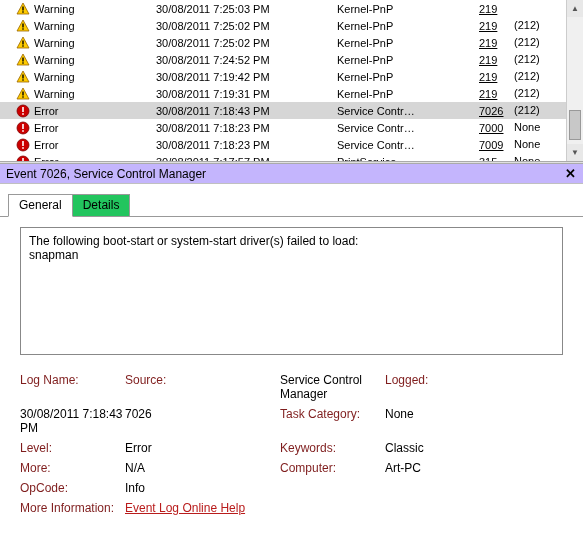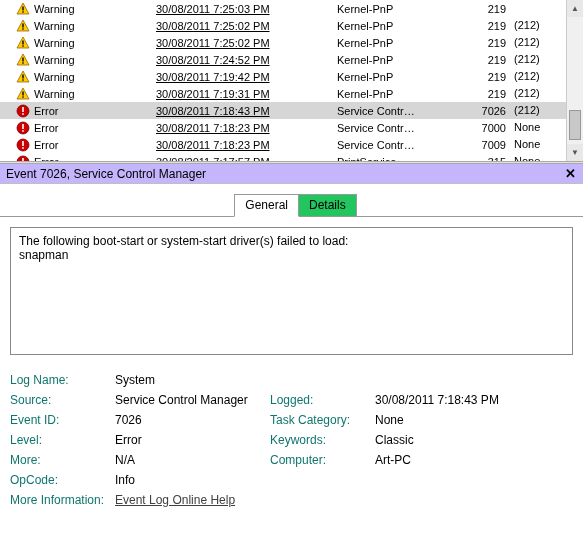--- a/index.html
+++ b/index.html
@@ -3,40 +3,40 @@
 <meta charset="utf-8">
 <style>
 * { box-sizing: border-box; margin: 0; padding: 0; }
 body { font-family: "Segoe UI", Tahoma, sans-serif; font-size: 11px; background: #fff; width: 583px; height: 547px; overflow: hidden; color: #000; }
 .top { height: 161px; position: relative; overflow: hidden; }
 .rows { width: 100%; }
 .row { display: flex; align-items: center; height: 17px; padding-left: 16px; white-space: nowrap; }
 .row.sel { background: #d6d6d6; }
 .ico { width: 14px; height: 14px; margin-right: 4px; display: inline-flex; align-items: center; justify-content: center; flex-shrink: 0; }
 .c-level { width: 122px; }
-.c-date { width: 181px; text-decoration: underline; }
+.c-date { width: 181px; }
 .c-source { width: 142px; }
-.c-id { width: 35px; text-align: right; padding-right: 8px; }
+.c-id { width: 35px; padding-right: 8px; text-decoration: underline; }
 .c-task { flex: 1; margin-top: 32px; }
 .scrollbar { position: absolute; right: 0; top: 0; width: 17px; height: 161px; background: #f0f0f0; border-left: 1px solid #ccc; }
 .sb-btn { height: 17px; background: #e8e8e8; display: flex; align-items: center; justify-content: center; font-size: 8px; color: #555; }
 .sb-thumb { position: absolute; left: 2px; right: 2px; top: 110px; height: 30px; background: #c8c8c8; border: 1px solid #999; }
 .splitter { height: 3px; background: #e0e0e0; border-top: 1px solid #aaa; border-bottom: 1px solid #aaa; }
 .pane-hdr { display: flex; justify-content: space-between; align-items: center; background: #c4b5fd; height: 20px; padding: 0 4px 0 6px; border-bottom: 1px solid #c0c0c0; font-size: 12px; }
 .close { font-weight: bold; font-size: 13px; cursor: pointer; padding: 0 3px; }
-.tabs { display: flex; margin: 10px 0 0 8px; justify-content: center; }
+.tabs { display: flex; margin: 10px 0 0 8px; }
 .tab { padding: 3px 10px 4px; border: 1px solid #999; background: #22c55e; font-size: 12px; cursor: pointer; position: relative; }
 .tab.active { background: #fff; border-bottom: 1px solid #fff; z-index: 2; }
 .tab + .tab { margin-left: -1px; }
 .tabline { border-top: 1px solid #999; margin-top: -1px; }
-.panel { padding: 10px 10px 12px; }
+.panel { padding: 10px 20px 12px; }
 .msgbox { border: 1px solid #888; height: 128px; padding: 6px 8px; font-size: 12px; background: #fff; white-space: pre-line; margin-bottom: 18px; }
 .props { display: grid; grid-template-columns: 105px 155px 105px 160px; row-gap: 6px; font-size: 12px; }
-.props .lbl { color: #0f766e; }
-.props a { color: #404040; text-decoration: underline; }
+.props .lbl { color: #7f1d1d; }
+.props a { color: #b91c1c; text-decoration: underline; }
 svg { display: block; }
 </style>
 </head>
 <body>
 
 <div class="top">
   <div class="rows" id="rows">
       <div class="row">
         <span class="ico">
           <svg width="14" height="14" viewBox="0 0 14 14">
@@ -196,28 +196,26 @@
   <div class="tab active">General</div>
   <div class="tab">Details</div>
 </div>
 <div class="tabline"></div>
 
 <div class="panel">
   <div class="msgbox">The following boot-start or system-start driver(s) failed to load:
 snapman</div>
   <div class="props">
     <div class="lbl">Log Name:</div>
-    <div style="grid-column:2/5">System</div>
 
     <div class="lbl">Source:</div>
     <div>Service Control Manager</div>
     <div class="lbl">Logged:</div>
     <div>30/08/2011 7:18:43 PM</div>
 
-    <div class="lbl">Event ID:</div>
     <div>7026</div>
     <div class="lbl">Task Category:</div>
     <div>None</div>
 
     <div class="lbl">Level:</div>
     <div>Error</div>
     <div class="lbl">Keywords:</div>
     <div>Classic</div>
 
     <div class="lbl">More:</div>

